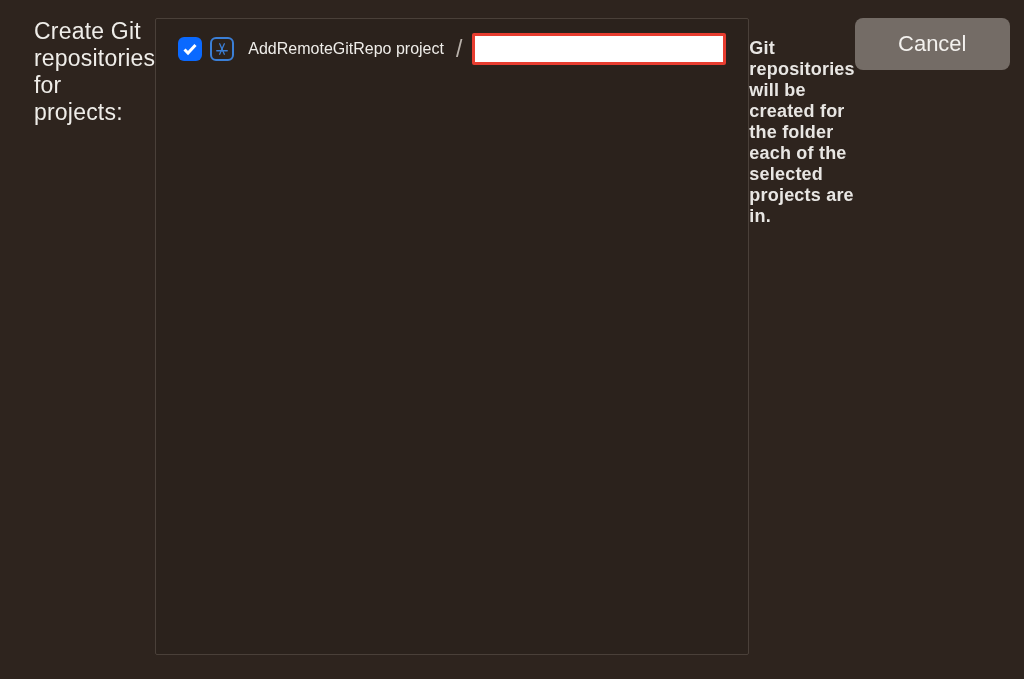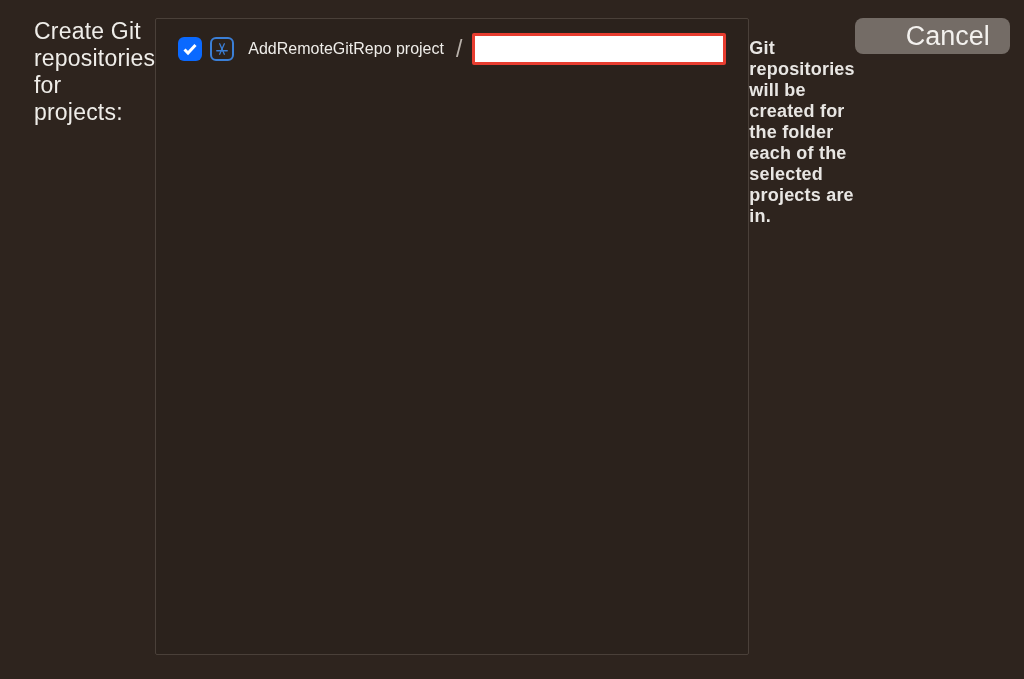--- a/index.html
+++ b/index.html
@@ -120,29 +120,28 @@
     }
     
     .button-row {
       display: flex;
       justify-content: flex-end;
       gap: 22px;
       padding-right: 0;
     }
     
     .btn {
-      height: 36px;
+      height: 52px;
       min-width: 155px;
       border: none;
       border-radius: 8px;
-      font-size: 27px;
+      font-size: 22px;
       cursor: pointer;
       font-family: inherit;
       padding: 0 20px;
-      text-align: right;
     }
     
     .btn-cancel {
       background: #746c66;
       color: #f3f1ee;
     }
     
     .btn-create {
       background: #2f72e2;
       color: #ffffff;

